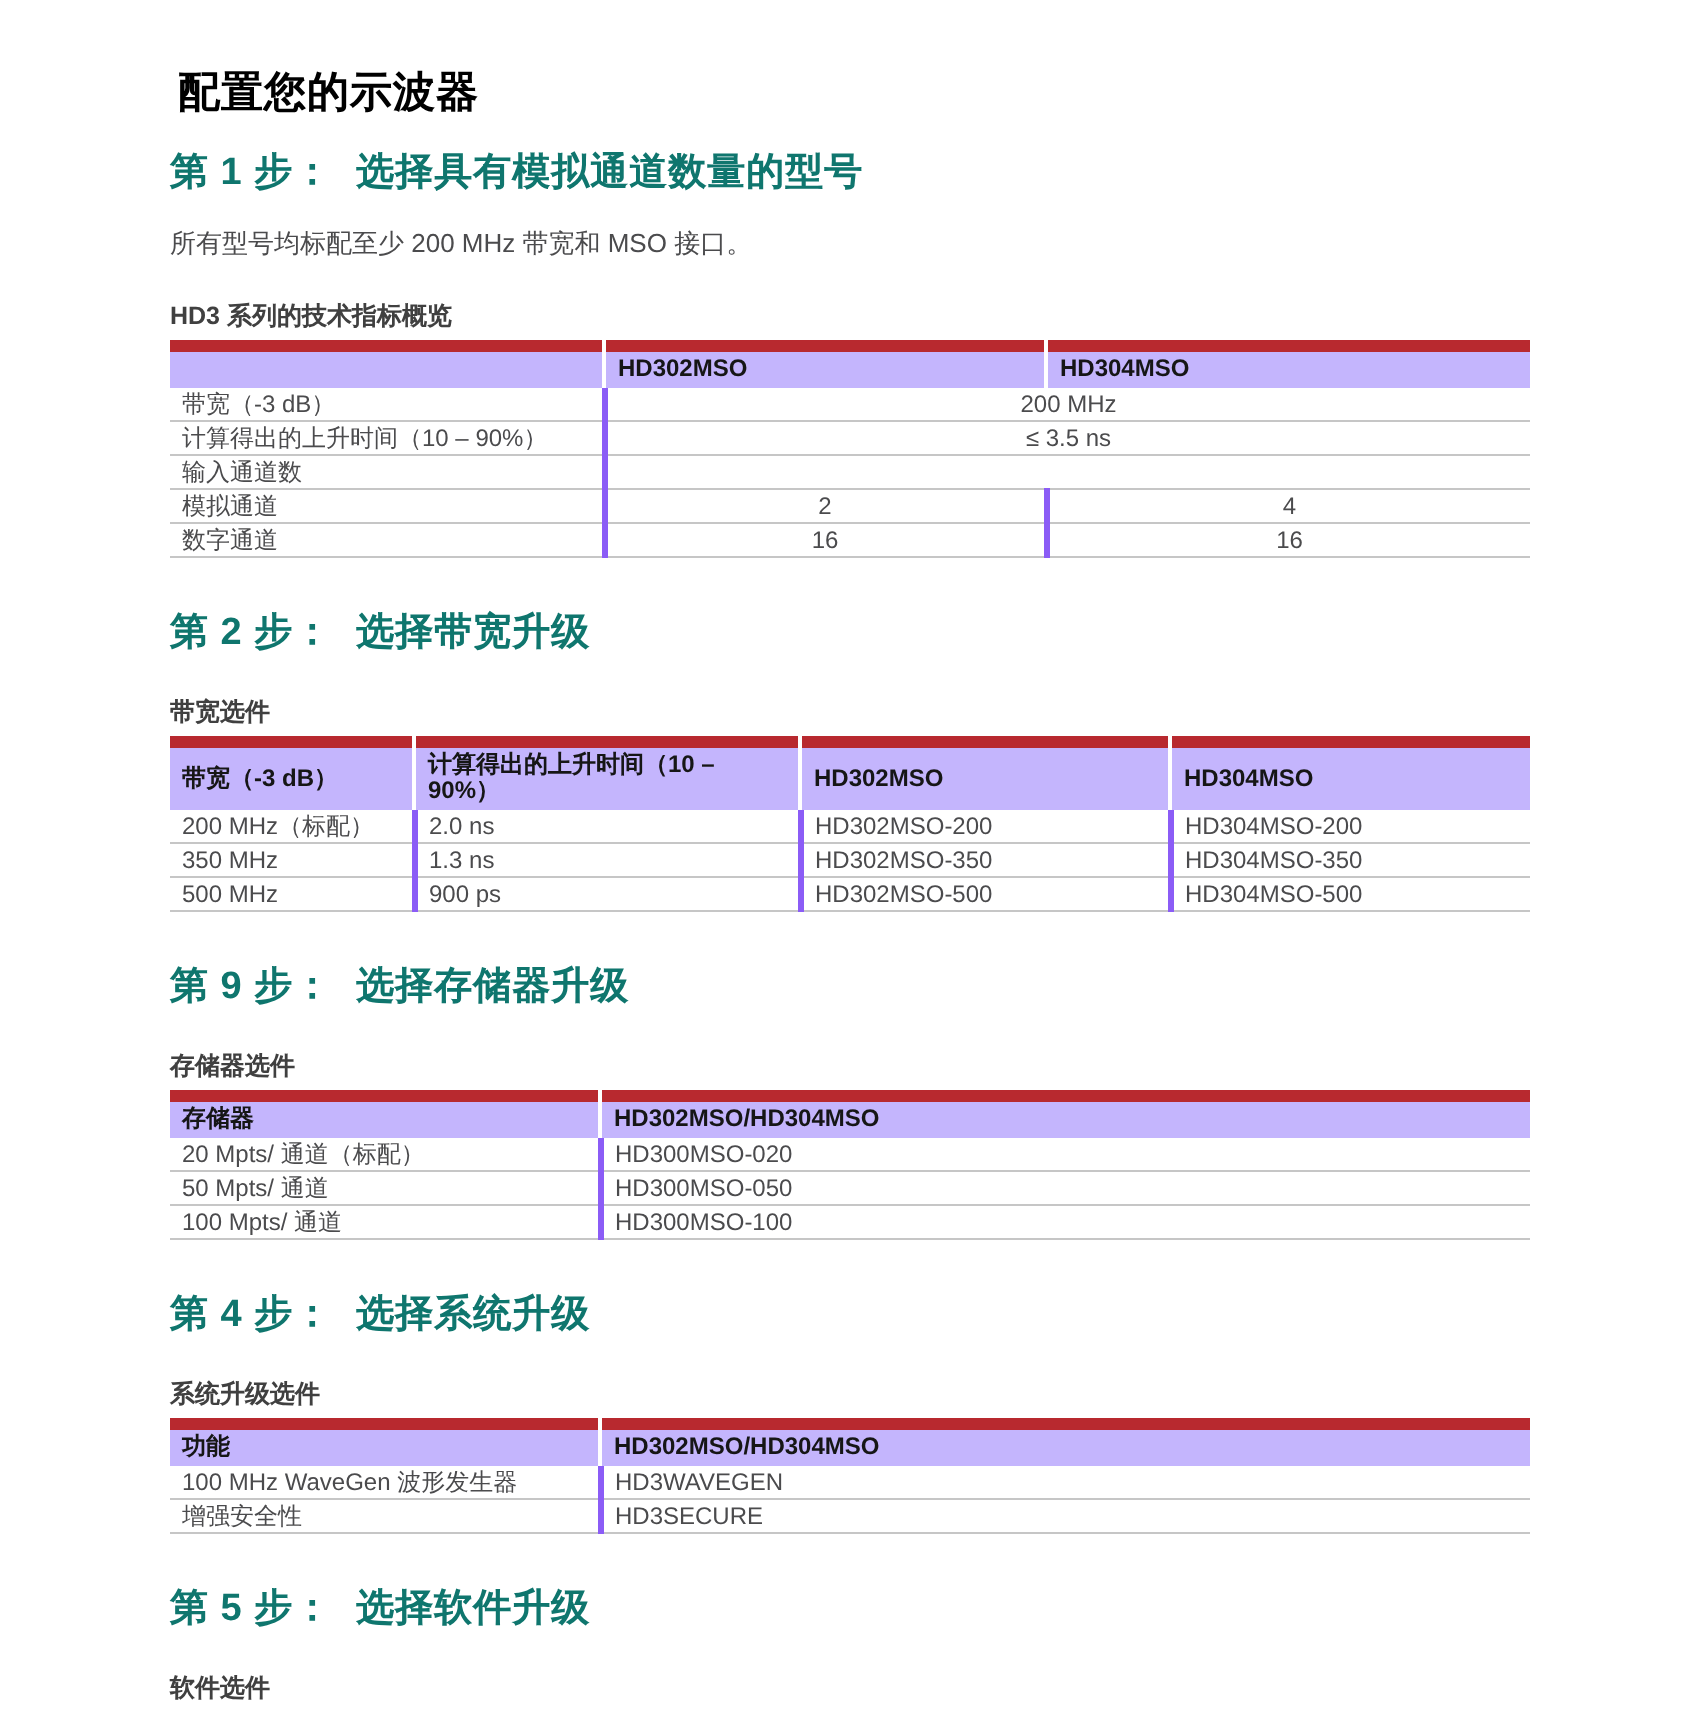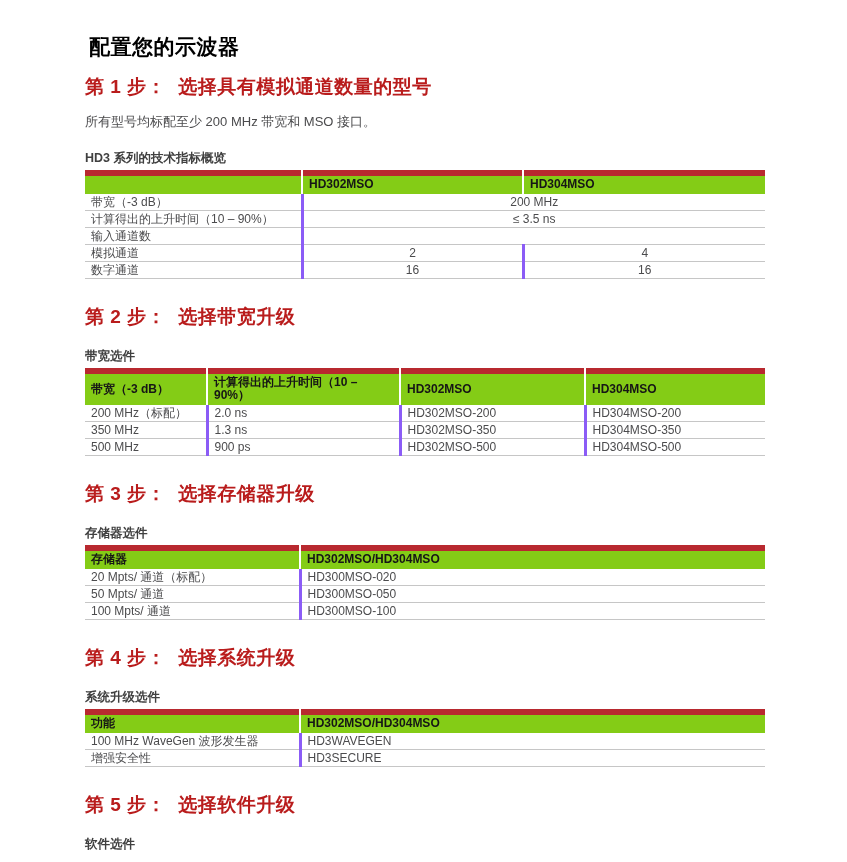--- a/index.html
+++ b/index.html
@@ -11,41 +11,41 @@
     padding: 30px 82px 0 85px;
     overflow: hidden;
   }
   .page-title {
     font-size: 21px; line-height: 25px; font-weight: bold;
     color: #000000; margin: 4px; letter-spacing: 0.5px;
   }
   .step-heading {
     margin: 26px 0 0 0;
     font-size: 19px; line-height: 23px; font-weight: bold;
-    color: #b91c1c; letter-spacing: 0.5px;
+    color: #0f766e; letter-spacing: 0.5px;
   }
   .step-heading.first { margin-top: 16px; }
   .step-heading .heading-text { margin-left: 12px; }
   .intro-text {
     margin: 16px 0 0 0; font-size: 13px; line-height: 16px; color: #4b4b4d;
   }
   .table-caption {
     margin: 21px 0 4px 0; font-size: 12.5px; line-height: 15px;
     font-weight: bold; color: #404040;
   }
   table.spec-table {
     border-collapse: collapse; table-layout: fixed;
     width: 680px; margin: 0;
   }
   table.spec-table tr.bar-row td {
     background: #b8292f; height: 6px; padding: 0; border: none;
   }
   table.spec-table tr.bar-row td + td { border-left: 2px solid #ffffff; }
   table.spec-table th {
-    background: #84cc16; color: #161616; font-weight: bold;
+    background: #c4b5fd; color: #161616; font-weight: bold;
     font-size: 12px; line-height: 13px; text-align: left;
     padding: 2px 6px 3px 6px;
   }
   table.spec-table th + th { border-left: 2px solid #ffffff; }
   table.spec-table td {
     font-size: 12px; line-height: 13px; color: #4b4b4d;
     padding: 1.5px 6px; border-bottom: 1px solid #c6c6c6;
     vertical-align: middle; overflow: hidden; white-space: nowrap;
   }
   table.spec-table tbody td + td { border-left: 3px solid #8b5cf6; }
@@ -142,21 +142,21 @@
     </tr>
     <tr>
       <td>500 MHz</td>
       <td>900 ps</td>
       <td>HD302MSO-500</td>
       <td>HD304MSO-500</td>
     </tr>
   </tbody>
 </table>
 
-<h2 class="step-heading"><span>第 3 步：</span><span class="heading-text">选择存储器升级</span></h2>
+<h2 class="step-heading"><span>第 9 步：</span><span class="heading-text">选择存储器升级</span></h2>
 <div class="table-caption">存储器选件</div>
 <table class="spec-table">
   <colgroup>
       <col style="width:215px">
       <col style="width:465px">
     </colgroup>
   <thead>
     <tr class="bar-row">
         <td></td>
         <td></td>

